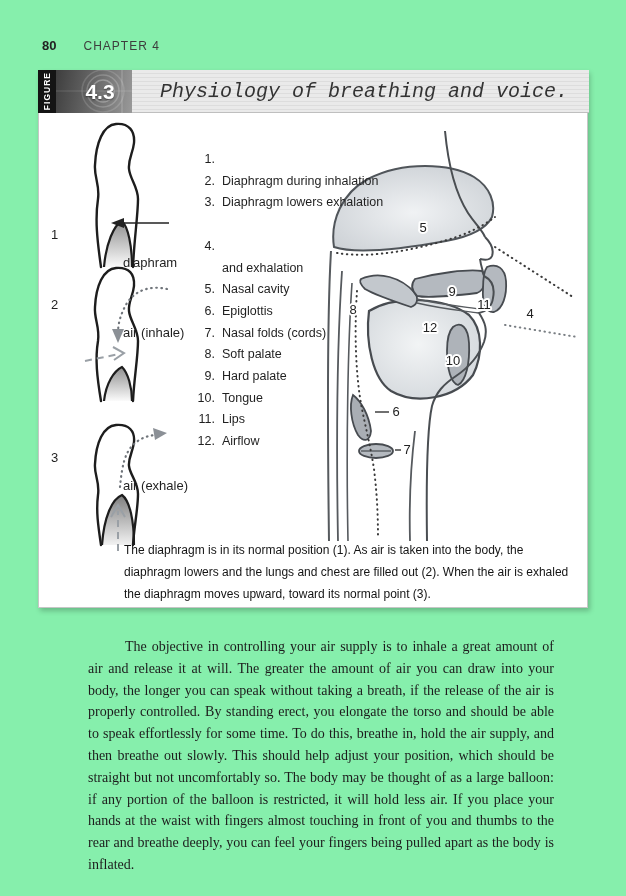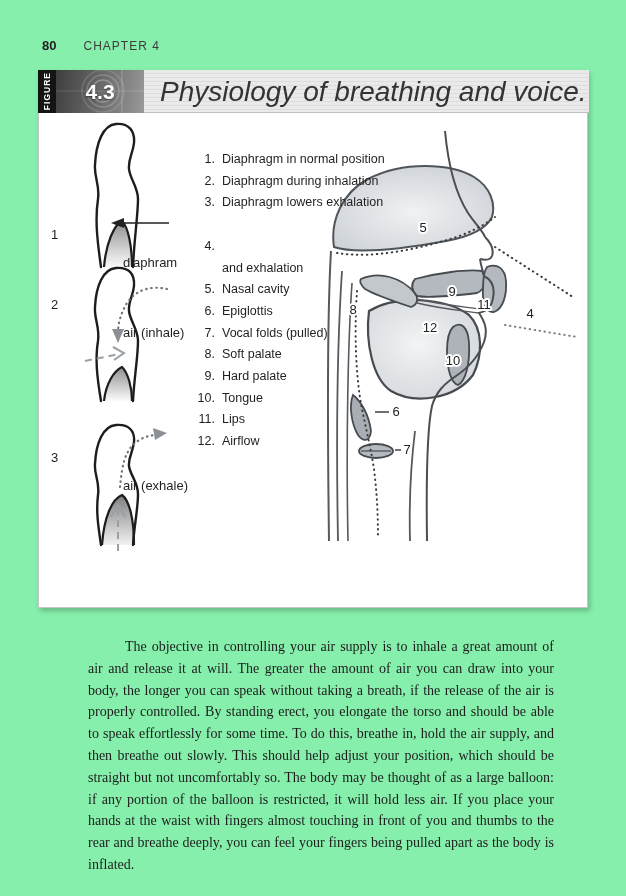--- a/index.html
+++ b/index.html
@@ -25,33 +25,33 @@
   }
   .fig-tab {
     position:absolute; left:0; top:0; width:18px; height:43px; background:#141414;
     display:flex; align-items:center; justify-content:center;
   }
   .fig-tab span {
     writing-mode:vertical-rl; transform:rotate(180deg);
     color:#ffffff; font-size:8.5px; font-weight:bold; letter-spacing:1px;
   }
   .fig-badge {
-    position:absolute; left:18px; top:0; width:88px; height:43px;
+    position:absolute; left:18px; top:0; width:76px; height:43px;
     background:linear-gradient(100deg,#3e3e3e 0%,#6e6e6e 55%,#9a9a9a 100%);
     overflow:hidden;
   }
   .fig-badge svg { position:absolute; left:0; top:0; }
   .fig-badge .num {
     position:absolute; left:0; top:0; width:88px; height:43px;
     display:flex; align-items:center; justify-content:center;
     color:#ffffff; font-weight:bold; font-size:21px; text-shadow:0 1px 2px rgba(0,0,0,.5);
   }
   .fig-title {
     position:absolute; left:122px; top:0; height:43px; display:flex; align-items:center;
-    font-family:Liberation Sans, sans-serif; font-style:italic; font-size:28px; color:#333;
+    font-family:Liberation Mono, monospace; font-style:italic; font-size:20px; color:#333;
   }
   
   .torso { position:absolute; }
   .dia-num { position:absolute; font-size:13px; color:#1f1f1f; }
   .dia-label { position:absolute; font-size:13px; color:#1f1f1f; white-space:nowrap;margin-top:28px; }
   
   .legend { position:absolute; left:152px; top:78px; width:215px; z-index:3; }
   .lrow { display:flex; line-height:21.7px; font-size:12.5px; color:#1f1f1f; }
   .lrow .n { width:24px; text-align:right; flex:0 0 24px; }
   .lrow .t { margin-left:7px; white-space:nowrap; }
@@ -207,21 +207,20 @@
       <text class="anat-label" x="26" y="185" text-anchor="middle">8</text>
       <text class="anat-label" x="103" y="203" text-anchor="middle">12</text>
       <text class="anat-label" x="126" y="236" text-anchor="middle">10</text>
       <text class="anat-label" x="69" y="287" text-anchor="middle">6</text>
       <text class="anat-label" x="80" y="325" text-anchor="middle">7</text>
     </svg>
 
     <div class="legend">
       <div class="lrow">
           <span class="n">1.</span>
-          <span class="t">Diaphragm in normal position</span>
         </div>
       <div class="lrow">
           <span class="n">2.</span>
           <span class="t">Diaphragm during inhalation</span>
         </div>
       <div class="lrow">
           <span class="n">3.</span>
           <span class="t">Diaphragm lowers exhalation</span>
         </div>
       <div class="lrow gap">
@@ -234,21 +233,21 @@
       <div class="lrow">
           <span class="n">5.</span>
           <span class="t">Nasal cavity</span>
         </div>
       <div class="lrow">
           <span class="n">6.</span>
           <span class="t">Epiglottis</span>
         </div>
       <div class="lrow">
           <span class="n">7.</span>
-          <span class="t">Vocal folds (pulled)</span>
+          <span class="t">Nasal folds (cords)</span>
         </div>
       <div class="lrow">
           <span class="n">8.</span>
           <span class="t">Soft palate</span>
         </div>
       <div class="lrow">
           <span class="n">9.</span>
           <span class="t">Hard palate</span>
         </div>
       <div class="lrow">
@@ -258,17 +257,18 @@
       <div class="lrow">
           <span class="n">11.</span>
           <span class="t">Lips</span>
         </div>
       <div class="lrow">
           <span class="n">12.</span>
           <span class="t">Airflow</span>
         </div>
     </div>
 
+    <div class="fig-caption">The diaphragm is in its normal position (1). As air is taken into the body, the diaphragm lowers and the lungs and chest are filled out (2). When the air is exhaled the diaphragm moves upward, toward its normal point (3).</div>
   </div>
 
   <p class="body-text">The objective in controlling your air supply is to inhale a great amount of air and release it at will. The greater the amount of air you can draw into your body, the longer you can speak without taking a breath, if the release of the air is properly controlled. By standing erect, you elongate the torso and should be able to speak effortlessly for some time. To do this, breathe in, hold the air supply, and then breathe out slowly. This should help adjust your position, which should be straight but not uncomfortably so. The body may be thought of as a large balloon: if any portion of the balloon is restricted, it will hold less air. If you place your hands at the waist with fingers almost touching in front of you and thumbs to the rear and breathe deeply, you can feel your fingers being pulled apart as the body is inflated.</p>
 
 </div>
 
 </body></html>

